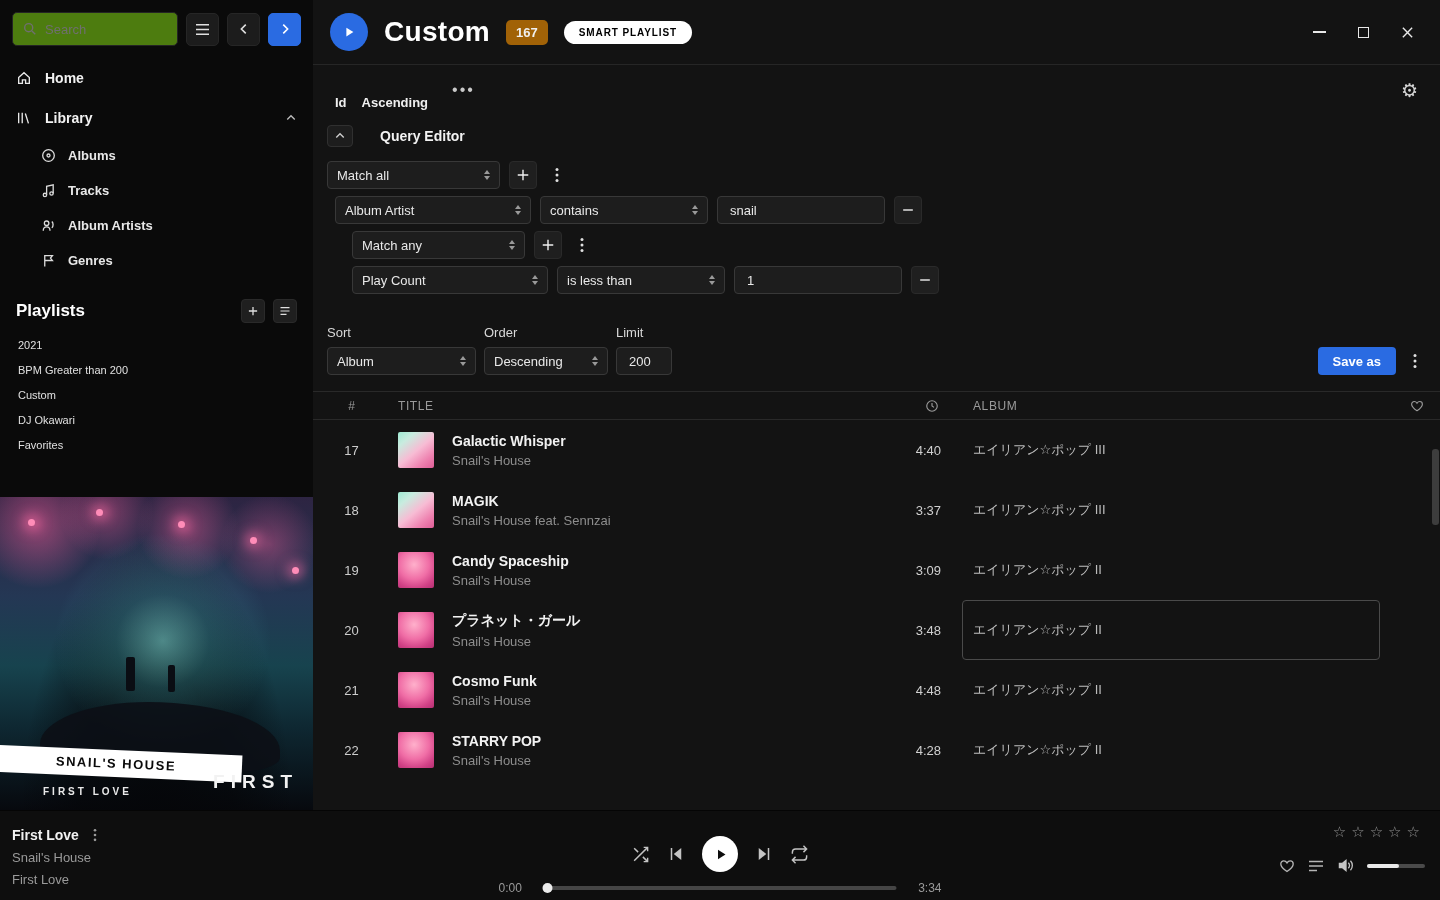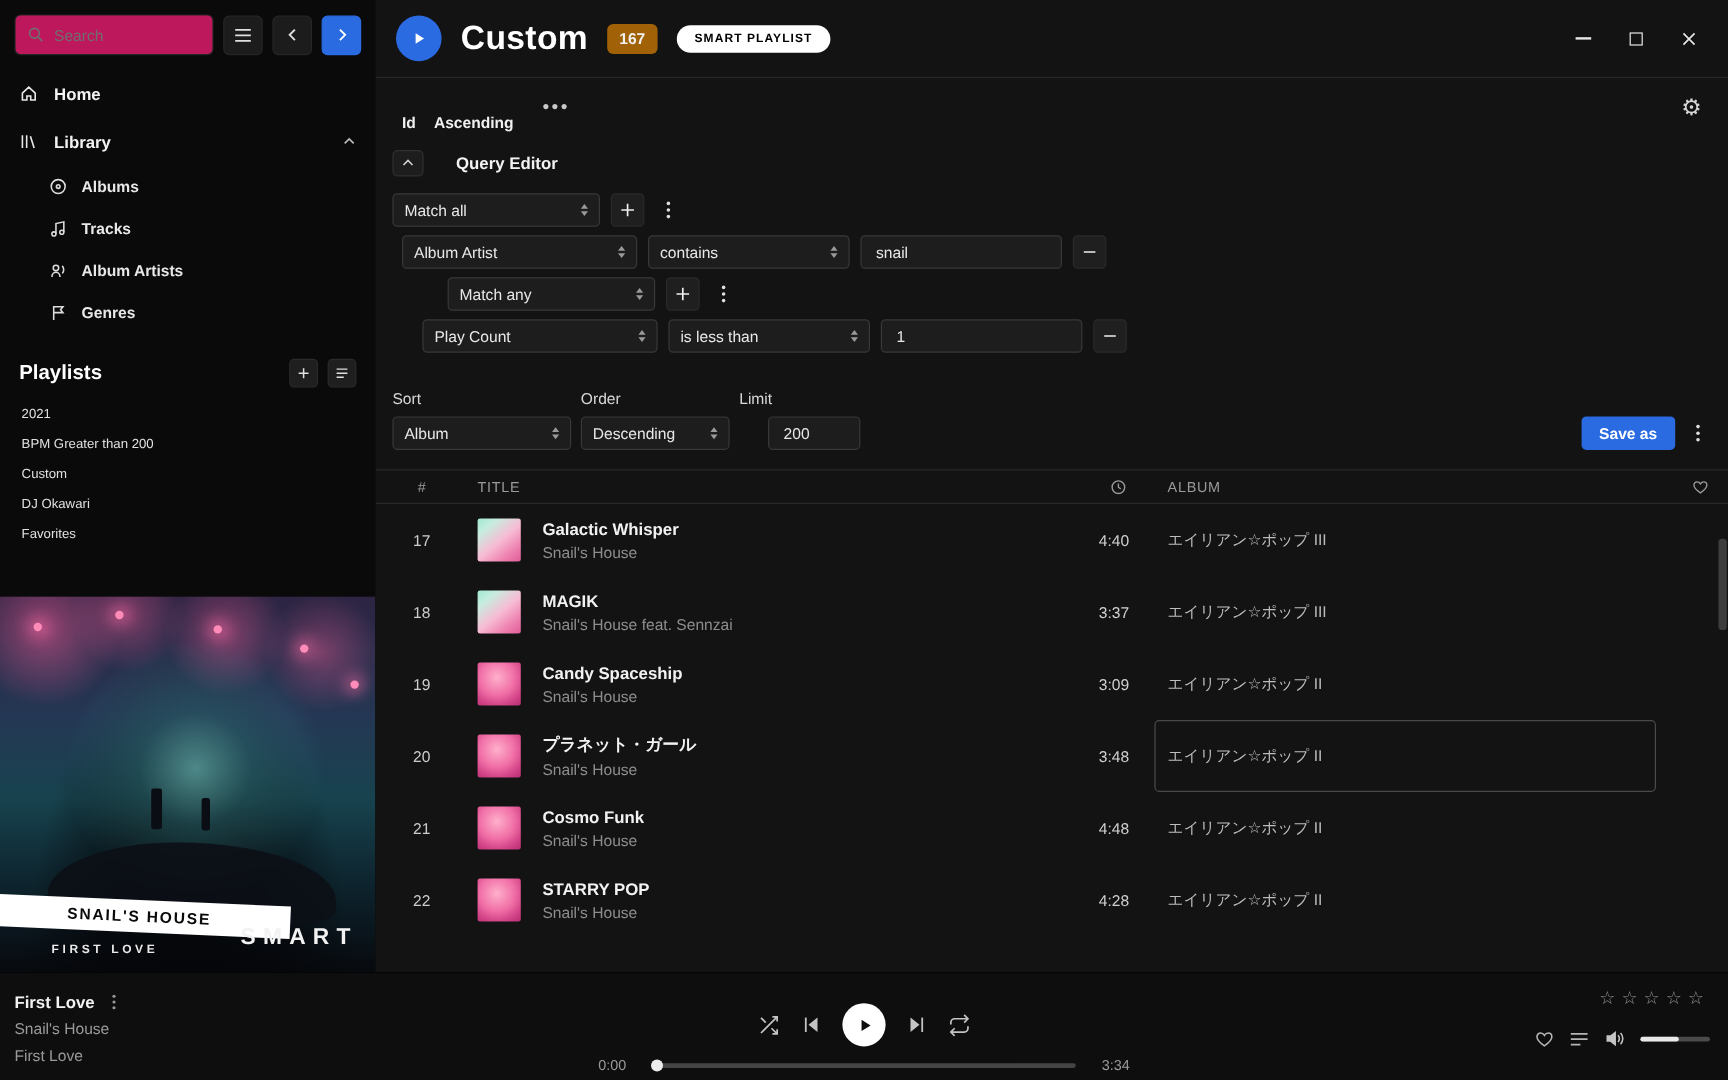--- a/index.html
+++ b/index.html
@@ -8,21 +8,21 @@
     background:#131313; color:#fff;
     font-family:"Liberation Sans","DejaVu Sans",sans-serif;
     font-size:13px;
     --accent:#2a6be2;
   }
   .app { display:grid; grid-template-columns:313px 1127px; grid-template-rows:810px 90px; width:1440px; height:900px; }
 
   
   .sidebar { grid-row:1; grid-column:1; background:#0a0a0a; position:relative; overflow:hidden; }
   .search-row { display:flex; align-items:center; gap:8px; padding:12px; }
-  .search-box { width:166px; height:34px; background:#be185d; border:1px solid #242424; border-radius:5px; display:flex; align-items:center; gap:8px; padding:0 10px; }
+  .search-box { width:166px; height:34px; background:#4d7c0f; border:1px solid #242424; border-radius:5px; display:flex; align-items:center; gap:8px; padding:0 10px; }
   .search-box input { flex:1; background:transparent; border:0; outline:0; color:#ddd; font-size:13px; width:100px; font-family:inherit; }
   .search-box input::placeholder { color:#6f6f6f; }
   .icon-btn { width:33px; height:33px; border-radius:5px; background:#1c1c1c; border:1px solid #262626; display:flex; align-items:center; justify-content:center; cursor:pointer; }
   .icon-btn.accent { background:var(--accent); border-color:var(--accent); }
   .nav-item { display:flex; align-items:center; gap:13px; height:40px; padding:0 16px; font-size:14px; font-weight:700; color:#f2f2f2; cursor:pointer; }
   .nav-item .grow { flex:1; }
   .sub-item { display:flex; align-items:center; gap:12px; height:35px; padding:0 16px 0 41px; font-size:13px; font-weight:700; color:#e8e8e8; cursor:pointer; }
   .playlists-header { display:flex; align-items:center; padding:21px 16px 9px; gap:8px; }
   .playlists-header h2 { font-size:17px; font-weight:700; flex:1; }
   .mini-btn { width:24px; height:24px; border-radius:4px; background:#1f1f1f; border:1px solid #2a2a2a; display:flex; align-items:center; justify-content:center; cursor:pointer; }
@@ -64,28 +64,28 @@
   .toolbar .lbl { font-size:13px; font-weight:700; color:#f0f0f0; cursor:pointer;margin-top:24px; }
   .toolbar .lbl + .lbl { margin-left:15px; }
   .hdots { margin-left:24px; color:#c9c9c9; font-size:16px; letter-spacing:2px; cursor:pointer; line-height:0; }
   .gear { margin-left:auto; font-size:19px; color:#d6d6d6; cursor:pointer; font-family:"DejaVu Sans",sans-serif; }
 
   .qe { padding:2px 14px 0; flex:0 0 auto; }
   .qe-head { display:flex; align-items:center; gap:27px; height:26px; margin:6px 0 12px;text-align:center; }
   .collapse-btn { width:26px; height:22px; background:#1d1d1d; border:1px solid #303030; border-radius:4px; display:flex; align-items:center; justify-content:center; cursor:pointer; }
   .qe-title { font-size:14px; font-weight:700; color:#f2f2f2; }
   .qe-row { display:flex; align-items:center; gap:9px; margin-bottom:7px; }
-  .ind8 { margin-left:8px; } .ind10 { margin-left:26px;padding-left:20px; } .ind25 { margin-left:25px; }
+  .ind8 { margin-left:8px; } .ind10 { margin-left:5px;padding-left:20px; } .ind25 { margin-left:25px; }
   .select { height:28px; background:#1d1d1d; border:1px solid #383838; border-radius:4px; display:flex; align-items:center; justify-content:space-between; padding:0 9px; font-size:13px; color:#e8e8e8; cursor:pointer; }
   .w173{width:173px;} .w170{width:196px;gap:33px;} .w168{width:168px;} .w149{width:149px;} .w124{width:124px;}
   .updown { display:flex; flex-direction:column; align-items:center; margin-left:8px; }
   .tu { width:0; height:0; border-left:3.5px solid transparent; border-right:3.5px solid transparent; border-bottom:4.5px solid #9a9a9a; }
   .td { width:0; height:0; border-left:3.5px solid transparent; border-right:3.5px solid transparent; border-top:4.5px solid #9a9a9a; margin-top:2px; }
   .text-input { height:28px; width:168px; background:#1d1d1d; border:1px solid #383838; border-radius:4px; padding:0 12px; font-size:13px; color:#e8e8e8; outline:0; font-family:inherit; }
-  .w77{width:77px;margin-left:24px;}
+  .w77{width:56px;}
   .sq-btn { width:28px; height:28px; background:#1f1f1f; border:1px solid #2a2a2a; border-radius:4px; display:flex; align-items:center; justify-content:center; cursor:pointer; flex:0 0 auto; }
   .dots-btn { width:22px; height:28px; background:transparent; border:0; display:flex; align-items:center; justify-content:center; cursor:pointer; }
 
   .sort-row { display:flex; align-items:flex-end; gap:8px; padding:24px 14px 0; flex:0 0 auto; }
   .sort-col { display:flex; flex-direction:column; gap:7px; }
   .sort-col .s-label { font-size:13px; color:#d8d8d8; }
   .saveas { margin-left:auto; height:28px; padding:0 15px; background:var(--accent); border:0; border-radius:4px; color:#fff; font-size:13px; font-weight:700; display:flex; align-items:center; cursor:pointer; font-family:inherit; }
 
   .table { margin-top:16px; flex:1; display:flex; flex-direction:column; position:relative; overflow:hidden; border-top:1px solid #292929; }
   .tgrid { display:grid; grid-template-columns:77px 1fr 75px 32px 420px 47px; align-items:center; }
@@ -238,21 +238,21 @@
         <div class="lantern" style="left:250px;top:40px;"></div>
         <div class="lantern" style="left:292px;top:70px;"></div>
         <div class="rock"></div>
         <div class="fig" style="left:126px;top:160px;width:9px;height:34px;"></div>
         <div class="fig" style="left:168px;top:168px;width:7px;height:27px;"></div>
       </div>
       <div class="art-band">
           <span>SNAIL'S HOUSE</span>
         </div>
       <div class="art-sub">FIRST LOVE</div>
-      <div class="art-logo">SMART</div>
+      <div class="art-logo">FIRST</div>
     </div>
   </aside>
 
   <main class="main">
 
     <div class="main-header">
       <div class="play-circle">
         <svg width="14" height="14" viewBox="0 0 16 16" fill="#fff">
             <path d="M5 3l8 5-8 5z"></path>
           </svg>

